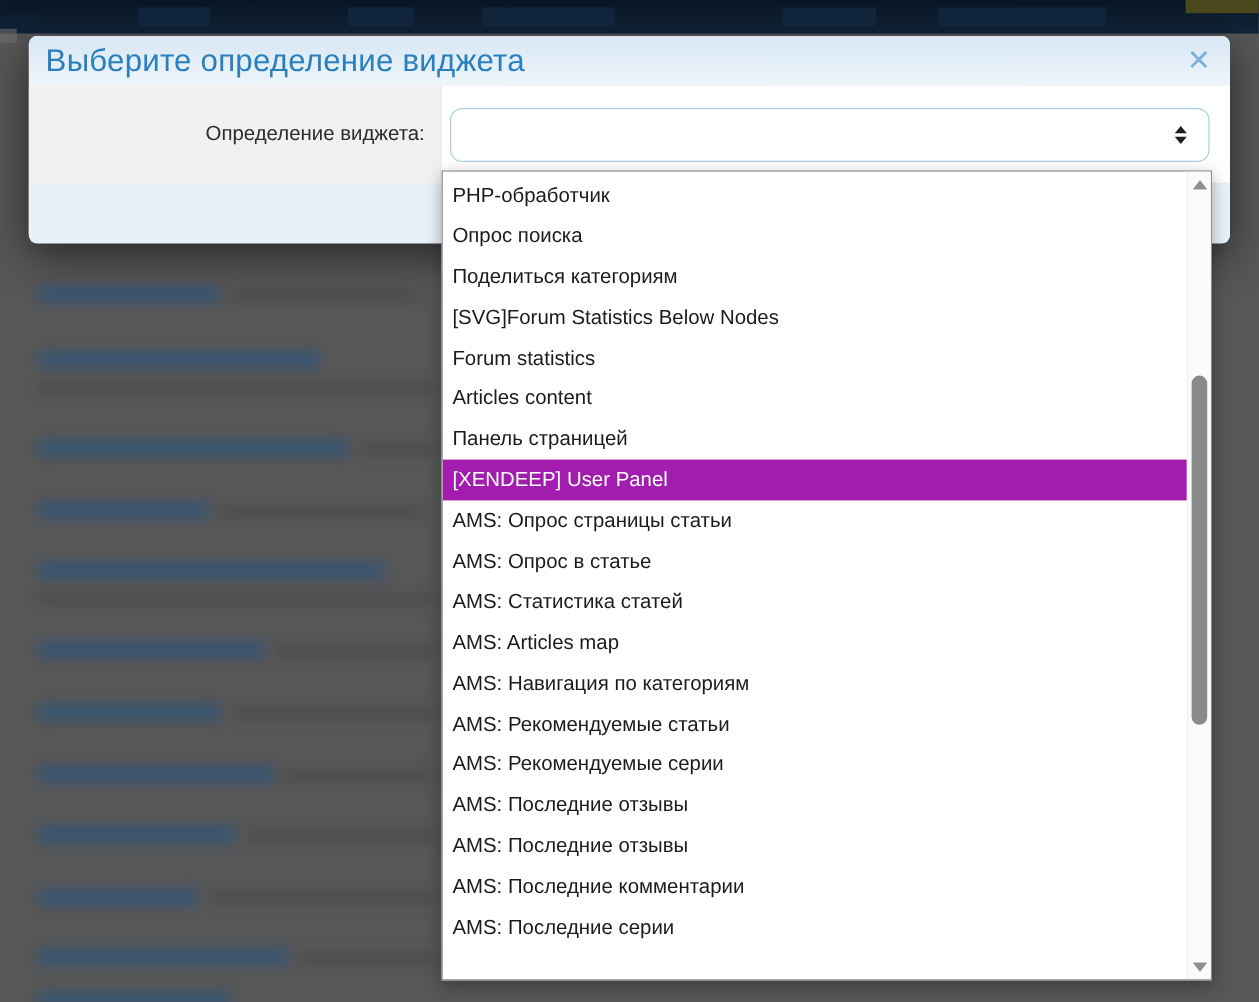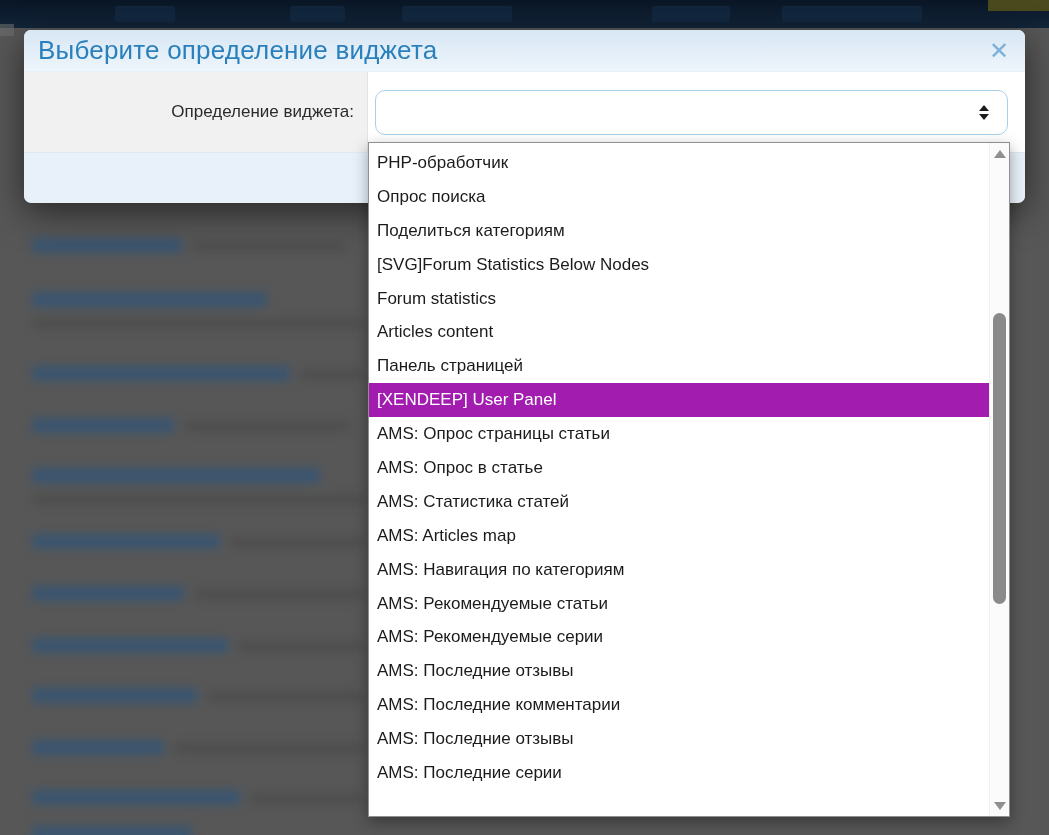--- a/index.html
+++ b/index.html
@@ -159,22 +159,22 @@
       <div class="dd-item">Панель страницей</div>
       <div class="dd-item selected">[XENDEEP] User Panel</div>
       <div class="dd-item">AMS: Опрос страницы статьи</div>
       <div class="dd-item">AMS: Опрос в статье</div>
       <div class="dd-item">AMS: Статистика статей</div>
       <div class="dd-item">AMS: Articles map</div>
       <div class="dd-item">AMS: Навигация по категориям</div>
       <div class="dd-item">AMS: Рекомендуемые статьи</div>
       <div class="dd-item">AMS: Рекомендуемые серии</div>
       <div class="dd-item">AMS: Последние отзывы</div>
+      <div class="dd-item">AMS: Последние отзывы</div>
       <div class="dd-item">AMS: Последние комментарии</div>
-      <div class="dd-item">AMS: Последние отзывы</div>
       <div class="dd-item">AMS: Последние серии</div>
     </div>
   <div class="dd-scrollbar">
     <div class="sb-btn sb-up">
         <span class="tri"></span>
       </div>
     <div class="sb-thumb"></div>
     <div class="sb-btn sb-down">
         <span class="tri"></span>
       </div>

